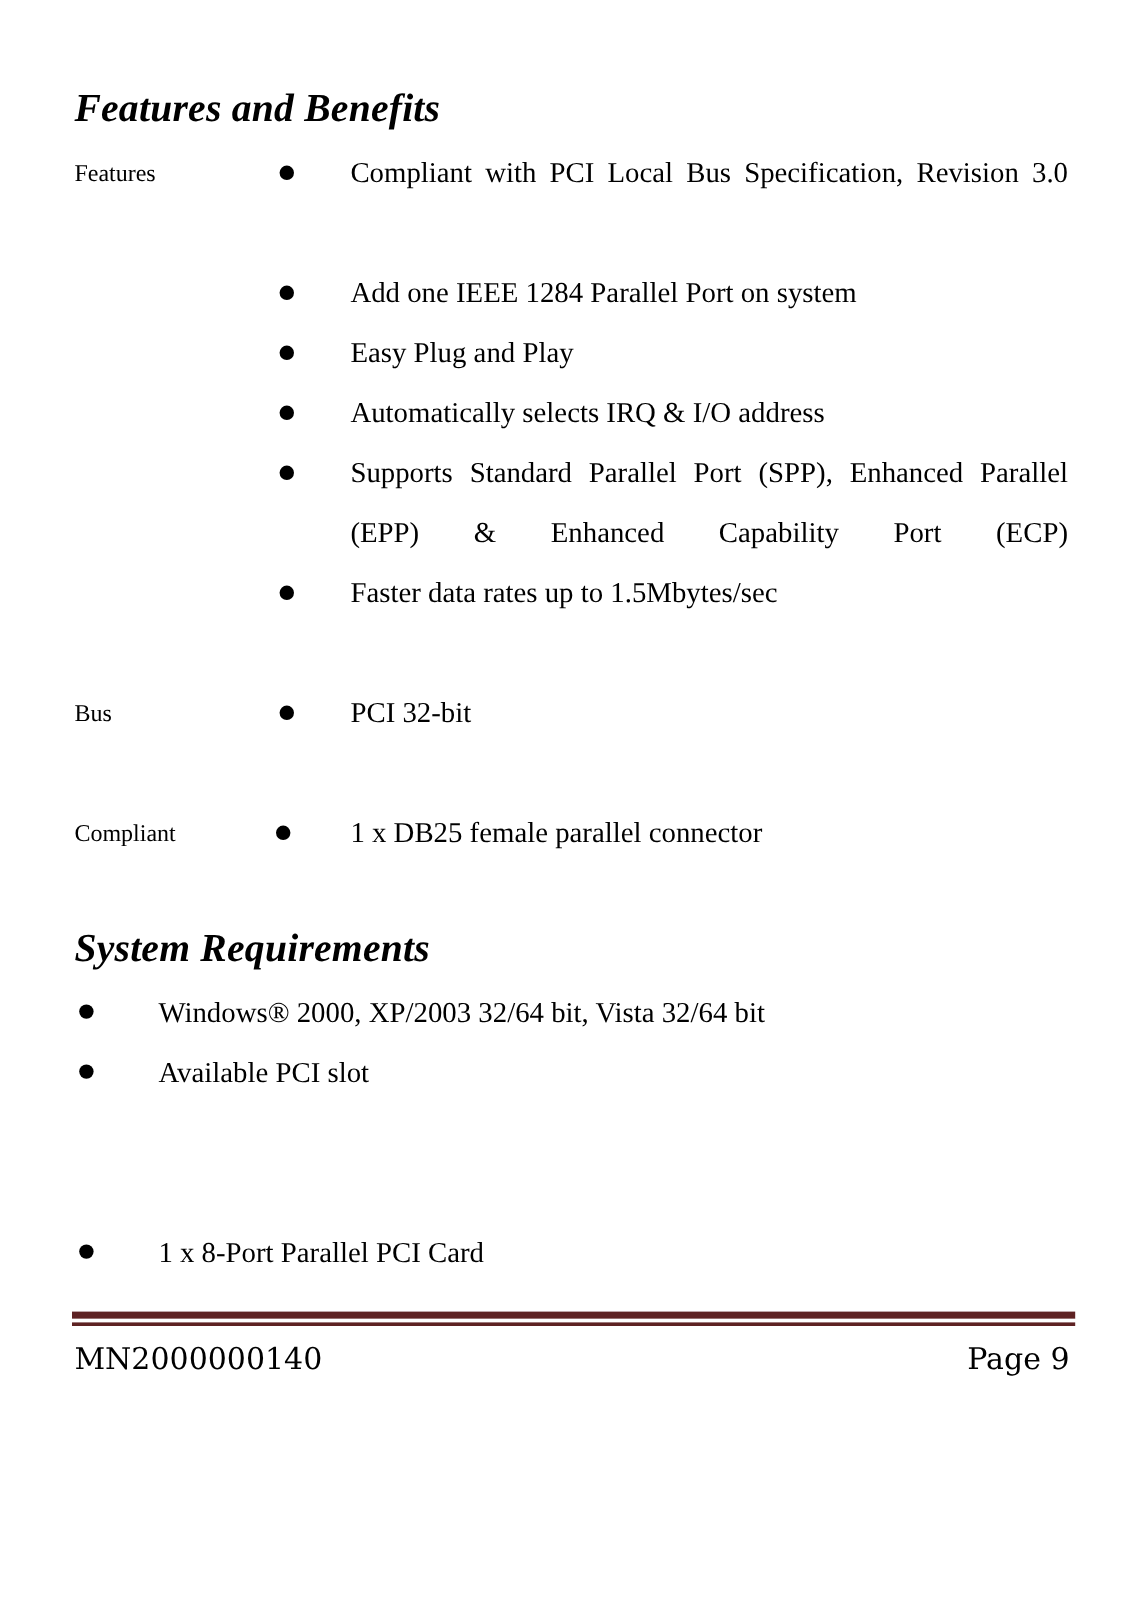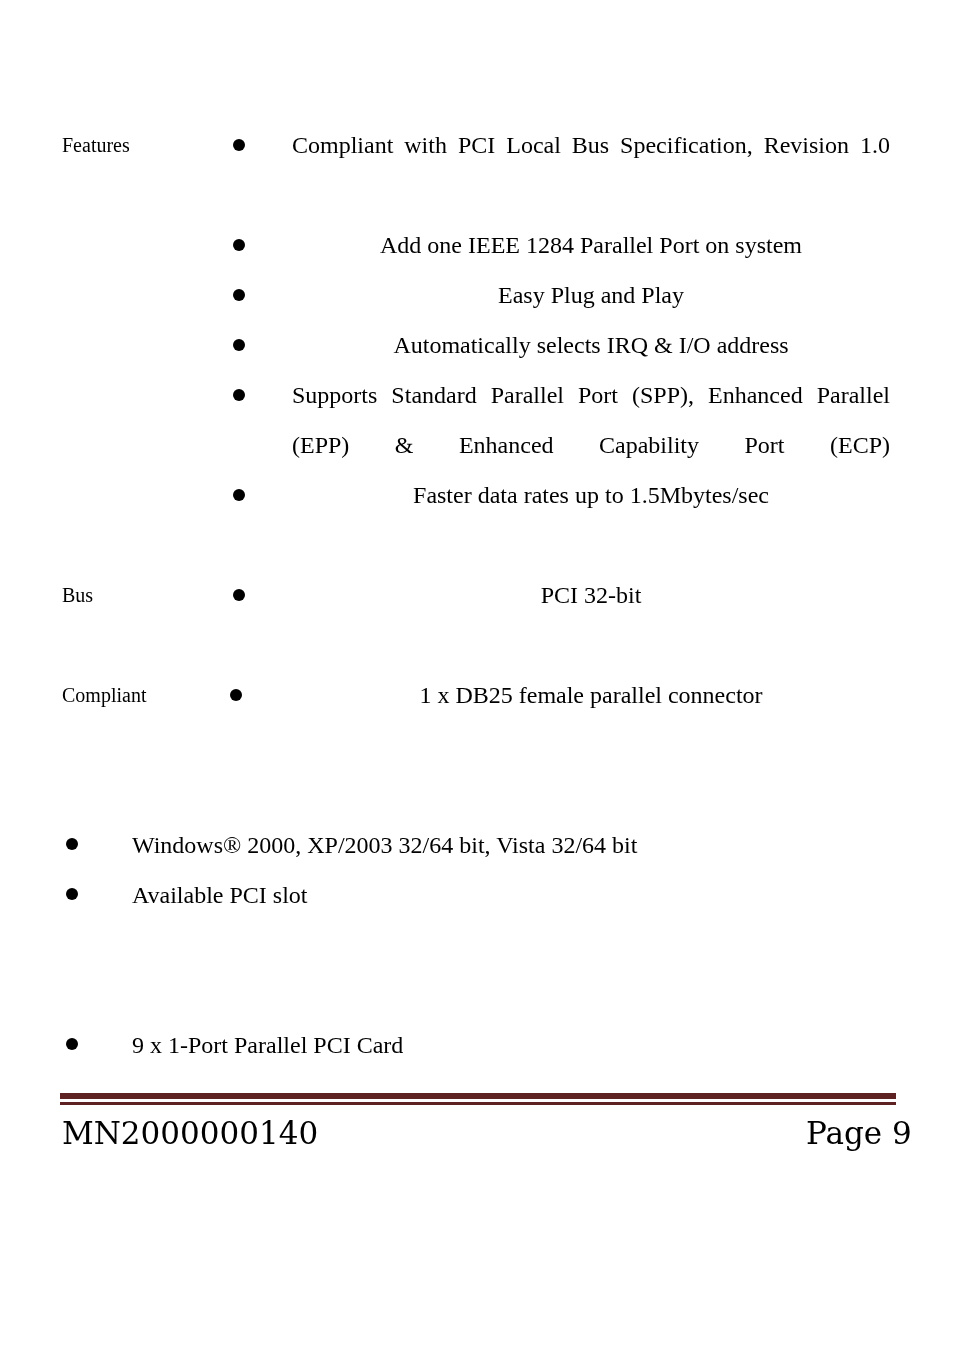--- a/index.html
+++ b/index.html
@@ -71,21 +71,21 @@
   .spec-text {
     position: absolute;
     left: 292px;
     top: 0;
     width: 598px;
     font-size: 24px;
     line-height: 50px;
     text-align: justify;
     text-justify: inter-word;
   }
-  .spec-text.nojust { text-align: center; }
+  .spec-text.nojust { text-align: left; }
   
   .spec-text.just-two::after {
     content: "";
     display: inline-block;
     width: 100%;
   }
 
   
   .simple-item {
     position: absolute;
@@ -133,37 +133,38 @@
     background: #ffffff;
   }
   .footer-rule .bar-thin {
     height: 3px;
     background: #5E2223;
   }
   .footer-text {
     position: absolute;
     top: 1118px;
     font-family: "DejaVu Serif", "Liberation Serif", serif;
-    font-size: 31px;
+    font-size: 25px;
     line-height: 30px;
     white-space: nowrap;
   }
   .footer-left  { left: 62px; }
   .footer-right { left: 806px; }
 </style>
 </head>
 <body>
 
 <div class="page">
 
+  <div class="section-heading" style="top:72px;">Features and Benefits</div>
 
   <div class="spec-row" style="top:120px;">
     <div class="spec-label">Features</div>
     <div class="spec-bullet" style="left:233px;"><span></span></div>
-    <div class="spec-text just-two">Compliant with PCI Local Bus Specification, Revision 1.0</div>
+    <div class="spec-text just-two">Compliant with PCI Local Bus Specification, Revision 3.0</div>
   </div>
 
   <div class="spec-row" style="top:220px;">
     <div class="spec-label"></div>
     <div class="spec-bullet" style="left:233px;"><span></span></div>
     <div class="spec-text nojust">Add one IEEE 1284 Parallel Port on system</div>
   </div>
 
   <div class="spec-row" style="top:270px;">
     <div class="spec-label"></div>
@@ -194,35 +195,36 @@
     <div class="spec-bullet" style="left:233px;"><span></span></div>
     <div class="spec-text nojust">PCI 32-bit</div>
   </div>
 
   <div class="spec-row" style="top:670px;">
     <div class="spec-label">Compliant</div>
     <div class="spec-bullet" style="left:230px;"><span></span></div>
     <div class="spec-text nojust">1 x DB25 female parallel connector</div>
   </div>
 
+  <div class="section-heading" style="top:772px;">System Requirements</div>
 
   <div class="simple-item" style="top:820px;">
     <div class="simple-bullet"><span></span></div>
     <div class="simple-text">Windows® 2000, XP/2003 32/64 bit, Vista 32/64 bit</div>
   </div>
 
   <div class="simple-item" style="top:870px;">
     <div class="simple-bullet"><span></span></div>
     <div class="simple-text">Available PCI slot</div>
   </div>
 
 
   <div class="simple-item" style="top:1020px;">
     <div class="simple-bullet"><span></span></div>
-    <div class="simple-text">9 x 1-Port Parallel PCI Card</div>
+    <div class="simple-text">1 x 8-Port Parallel PCI Card</div>
   </div>
 
   <div class="footer-rule" style="top:1093px;">
     <div class="bar-thick"></div>
     <div class="bar-gap"></div>
     <div class="bar-thin"></div>
   </div>
 
   <div class="footer-text footer-left">MN2000000140</div>
   <div class="footer-text footer-right">Page 9</div>

